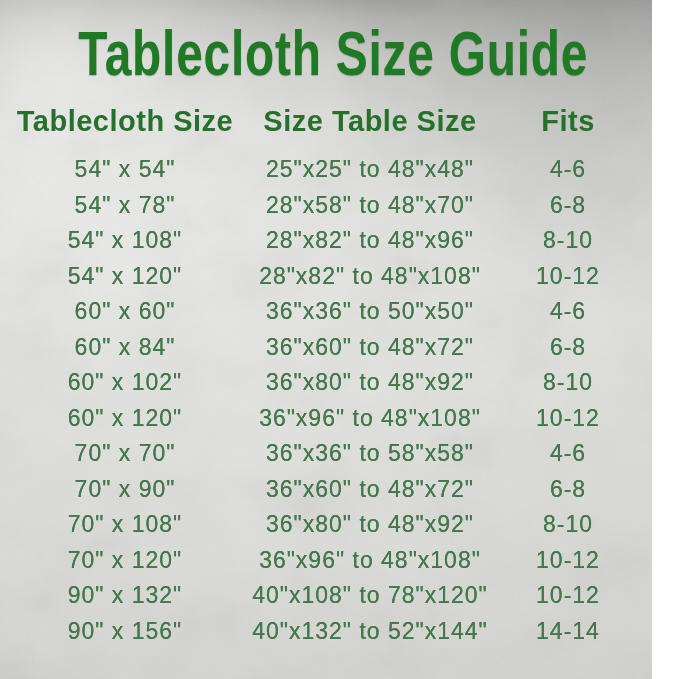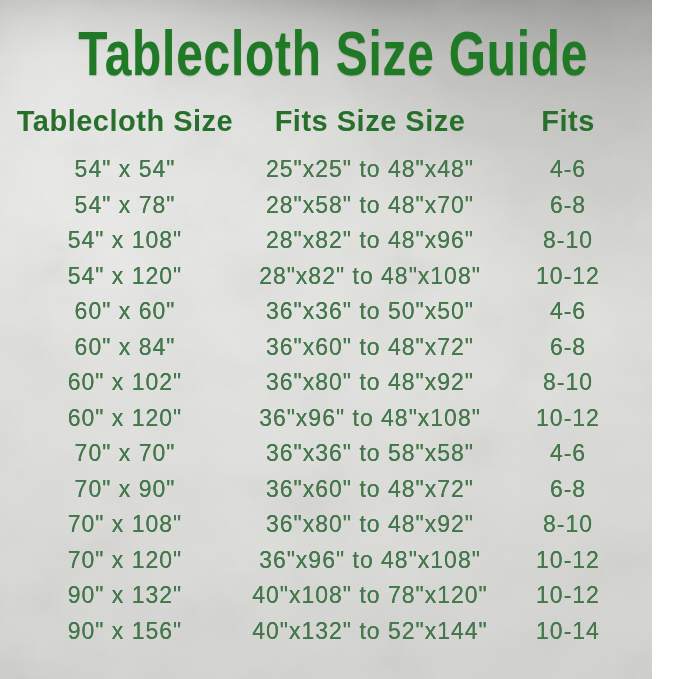--- a/index.html
+++ b/index.html
@@ -117,21 +117,21 @@
     <rect width="679" height="679" filter="url(#mottle)" opacity="0.14"></rect>
     <rect width="679" height="679" filter="url(#grain)" opacity="0.06"></rect>
   </svg>
 
   <div class="content">
 
     <h1 class="title">Tablecloth Size Guide</h1>
 
     <div class="grid header-row">
       <div class="th">Tablecloth Size</div>
-      <div class="th">Fits Size Size</div>
+      <div class="th">Size Table Size</div>
       <div class="th">Fits</div>
     </div>
 
     <div class="rows" id="rows">
         <div class="grid row">
           <div class="td">54" x 54"</div>
           <div class="td">25"x25" to 48"x48"</div>
           <div class="td">4-6</div>
         </div>
         <div class="grid row">
@@ -190,18 +190,18 @@
           <div class="td">10-12</div>
         </div>
         <div class="grid row">
           <div class="td">90" x 132"</div>
           <div class="td">40"x108" to 78"x120"</div>
           <div class="td">10-12</div>
         </div>
         <div class="grid row">
           <div class="td">90" x 156"</div>
           <div class="td">40"x132" to 52"x144"</div>
-          <div class="td">10-14</div>
+          <div class="td">14-14</div>
         </div>
       </div>
 
   </div>
 </div>
 
 </body></html>

